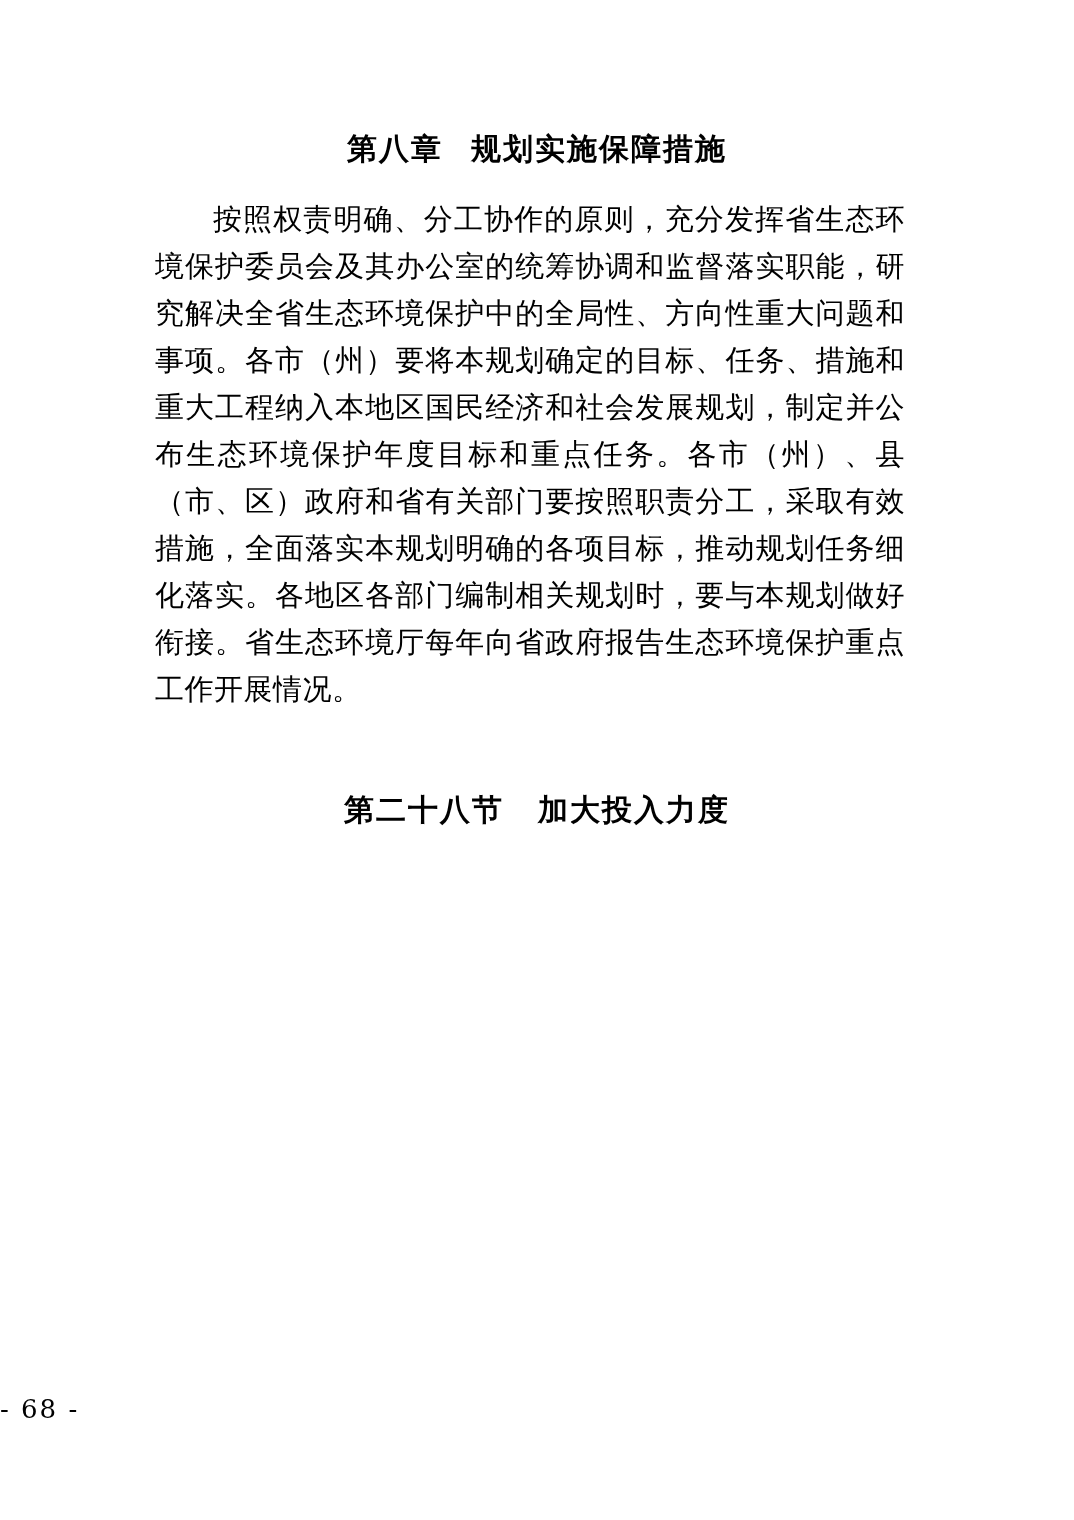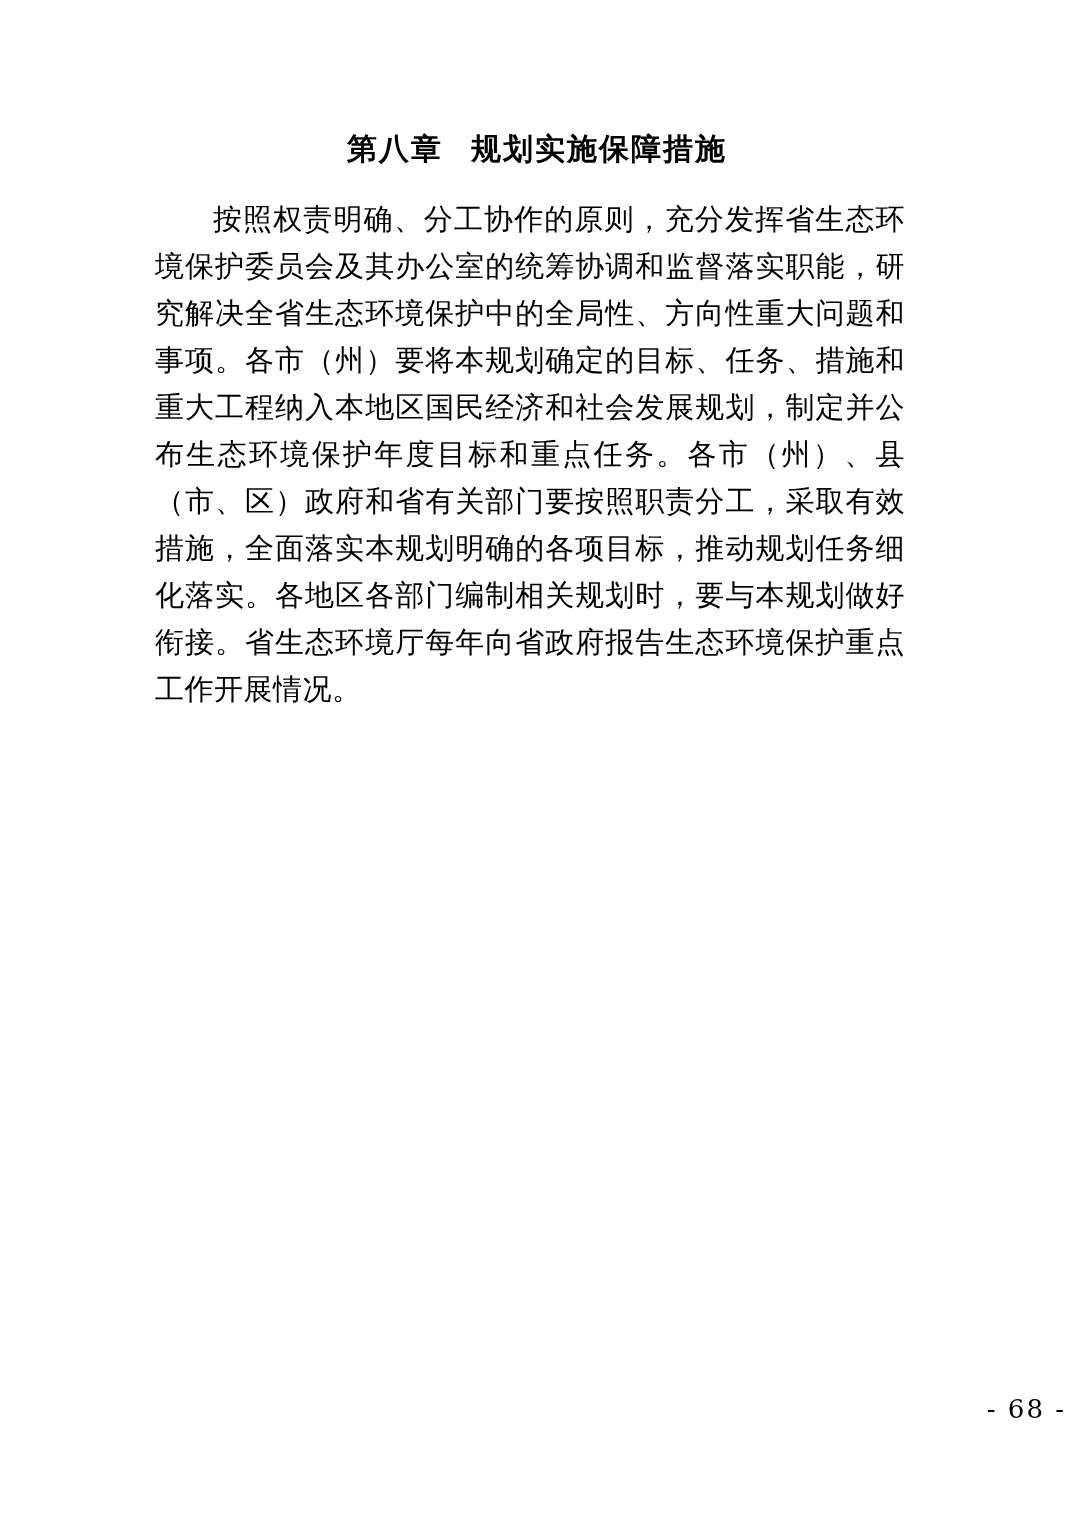--- a/index.html
+++ b/index.html
@@ -56,38 +56,41 @@
     margin: 26px 14px 0 0;
     letter-spacing: 0.5px;
     font-family: Liberation Serif, serif;
   }
   .spacer-lg {
     height: 34px;
   }
   .page-number {
     position: absolute;
     left: 0;
-    right: 8px;
+    right: 16px;
     bottom: 96px;
-    text-align: right;
+    text-align: left;
     font-size: 26px;
     letter-spacing: 2px;
   }
 </style>
 </head>
 <body>
 
 <div class="page">
 
   <h1 class="chapter-title">
     <span>第八章</span><span class="gap"></span><span>规划实施保障措施</span>
   </h1>
 
 
   <p class="body-para">按照权责明确、分工协作的原则，充分发挥省生态环境保护委员会及其办公室的统筹协调和监督落实职能，研究解决全省生态环境保护中的全局性、方向性重大问题和事项。各市（州）要将本规划确定的目标、任务、措施和重大工程纳入本地区国民经济和社会发展规划，制定并公布生态环境保护年度目标和重点任务。各市（州）、县（市、区）政府和省有关部门要按照职责分工，采取有效措施，全面落实本规划明确的各项目标，推动规划任务细化落实。各地区各部门编制相关规划时，要与本规划做好衔接。省生态环境厅每年向省政府报告生态环境保护重点工作开展情况。</p>
 
   <div class="spacer-lg"></div>
 
+  <h2 class="section-title">
+    <span>第二十八节</span><span class="gap"></span><span>加大投入力度</span>
+  </h2>
 
 
 </div>
 
 <div class="page-number">- 68 -</div>
 
 </body></html>

